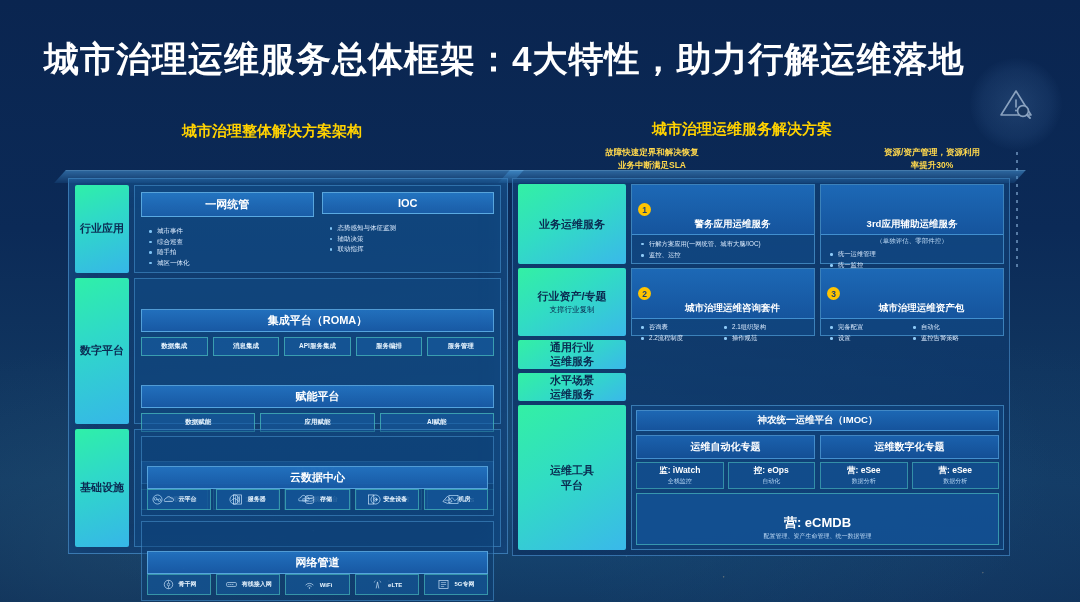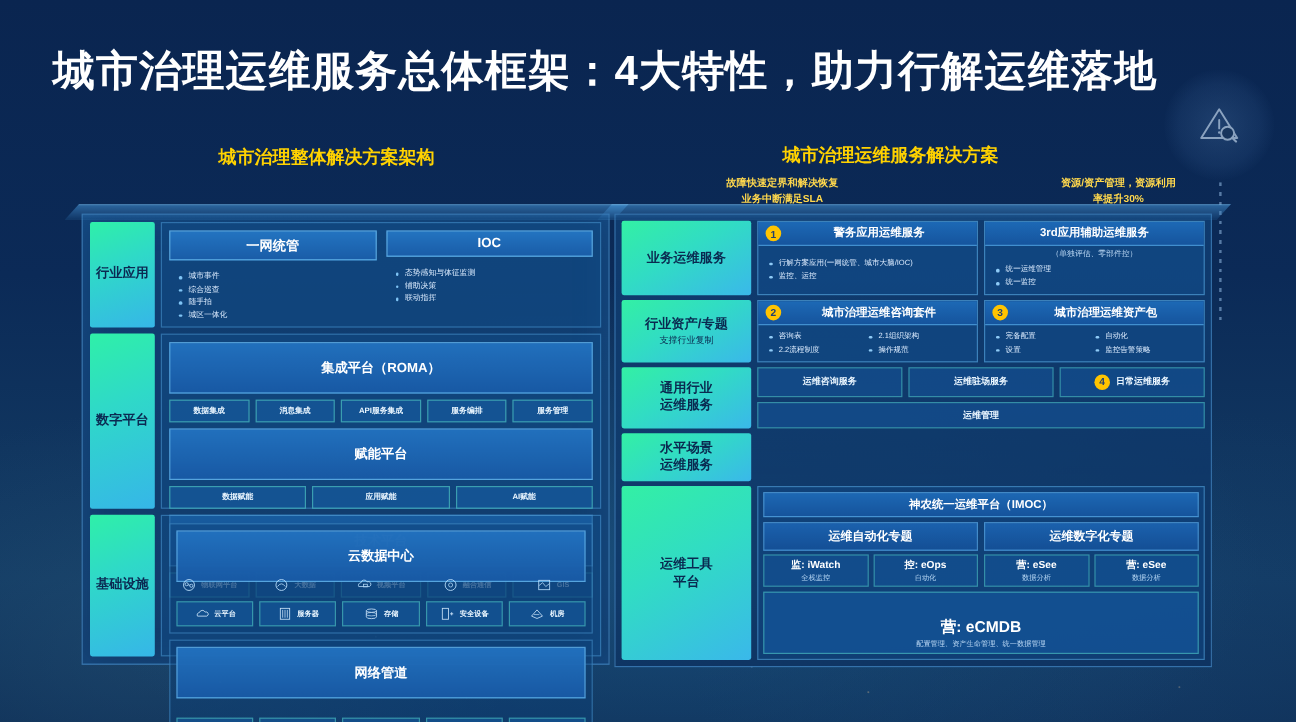--- a/index.html
+++ b/index.html
@@ -63,29 +63,29 @@
   .appcard{flex:1;display:flex;flex-direction:column;gap:4px;}
   .cardhead{background:linear-gradient(180deg,rgba(36,118,196,.95),rgba(26,94,170,.95));
     border:1px solid rgba(120,200,245,.65);color:#fff;font-size:11px;font-weight:700;
     text-align:center;padding:4px 0;}
   .bullets{flex:1;padding:5px 0 0 16px;}
   .bullets li{list-style:none;position:relative;font-size:6.5px;color:#dcecff;line-height:1.62;white-space:nowrap;}
   .bullets li:before{content:"";position:absolute;left:-8px;top:4px;width:2.5px;height:2.5px;border-radius:50%;background:#7fc4f5;}
 
   .barhead{background:linear-gradient(180deg,rgba(34,114,192,.95),rgba(24,90,166,.95));
     border:1px solid rgba(120,200,245,.6);color:#fff;font-size:11px;font-weight:700;
-    text-align:center;padding:13px 0;}
+    text-align:center;padding:3px 0;margin-top:24px;}
   .chiprow{display:flex;gap:5px;}
   .chip{flex:1;border:1px solid rgba(90,220,200,.55);background:rgba(22,92,162,.62);
     color:#eaf6ff;font-size:6.5px;font-weight:700;text-align:center;padding:4px 1px;white-space:nowrap;}
   .iconchip{flex:1;border:1px solid rgba(90,220,200,.5);background:rgba(22,92,162,.55);
     display:flex;align-items:center;justify-content:center;gap:4px;padding:3px 2px;}
   .iconchip .ic{width:13px;height:13px;flex:none;opacity:.92;}
   .iconchip .lb{font-size:6px;color:#eaf6ff;font-weight:700;white-space:nowrap;}
-  .infbox{border:1px solid rgba(86,166,226,.45);background:rgba(14,64,120,.45);padding:5px;display:flex;flex-direction:column;gap:16px;}
+  .infbox{border:1px solid rgba(86,166,226,.45);background:rgba(14,64,120,.45);padding:5px;display:flex;flex-direction:column;gap:0;}
 
   
   .rpanel{position:absolute;left:512px;top:178px;width:498px;height:378px;
     background:linear-gradient(180deg,rgba(16,64,118,.78),rgba(12,48,96,.70));
     border:1px solid rgba(88,162,224,.5);}
   .rpanel:before{content:"";position:absolute;left:-9px;top:-9px;width:516px;height:12px;
     background:linear-gradient(180deg,rgba(70,150,215,.55),rgba(30,90,150,.25));
     transform:skewX(-42deg);border-top:1px solid rgba(120,190,240,.5);}
   .rinner{position:absolute;inset:5px;display:flex;flex-direction:column;gap:4px;}
   .rrow{display:flex;gap:5px;}
@@ -95,21 +95,21 @@
     font-size:11px;font-weight:700;line-height:1.3;text-align:center;}
   .glabel .sub{font-size:7.5px;font-weight:400;margin-top:1px;}
   .rbody{flex:1;display:flex;flex-direction:column;gap:4px;}
   .numbox{flex:1;border:1px solid rgba(96,180,235,.55);background:rgba(18,78,142,.55);
     display:flex;flex-direction:column;}
   .numhead{display:flex;align-items:center;gap:6px;padding:3px 6px;
     background:linear-gradient(180deg,rgba(30,108,186,.92),rgba(22,86,160,.92));
     border-bottom:1px solid rgba(110,190,240,.45);}
   .badge{width:13px;height:13px;flex:none;border-radius:50%;background:#ffc400;color:#21406e;
     font-size:8.5px;font-weight:700;display:flex;align-items:center;justify-content:center;}
-  .numhead .t{flex:1;text-align:center;color:#fff;font-size:9.5px;font-weight:700;}
+  .numhead .t{flex:1;text-align:center;color:#fff;font-size:9.5px;font-weight:700;margin-top:30px;}
   .subnote{text-align:center;font-size:6.5px;color:#bcd9f5;padding:2px 0 0;}
   .blist{flex:1;display:flex;flex-wrap:wrap;align-content:center;padding:2px 8px;}
   .blist li{list-style:none;position:relative;width:50%;font-size:6.3px;color:#dcecff;
     line-height:1.75;padding-left:9px;white-space:nowrap;}
   .blist li:before{content:"";position:absolute;left:1px;top:5px;width:2.5px;height:2.5px;border-radius:50%;background:#8fcbf7;}
   .blist.full li{width:100%;}
   .rowh{display:flex;gap:5px;}
   .svcchip{flex:1;border:1px solid rgba(86,210,198,.5);background:rgba(20,84,152,.6);
     color:#eaf6ff;font-size:7.5px;font-weight:700;text-align:center;padding:5px 2px;
     display:flex;align-items:center;justify-content:center;gap:5px;white-space:nowrap;}
@@ -409,31 +409,20 @@
             </ul>
           </div>
         </div>
       </div>
     </div>
 
     <div class="rrow" style="height:58px">
       <div class="glabel">
         <span>通用行业<br>运维服务</span>
       </div>
-      <div class="rbody" style="justify-content:center">
-        <div class="rowh">
-          <div class="svcchip">运维咨询服务</div>
-          <div class="svcchip">运维驻场服务</div>
-          <div class="svcchip">
-            <span class="badge">4</span>
-            <span>日常运维服务</span>
-          </div>
-        </div>
-        <div class="svcchip">运维管理</div>
-      </div>
     </div>
 
     <div class="rrow" style="height:52px">
       <div class="glabel">
         <span>水平场景<br>运维服务</span>
       </div>
     </div>
 
     <div class="rrow" style="flex:1">
       <div class="glabel">

